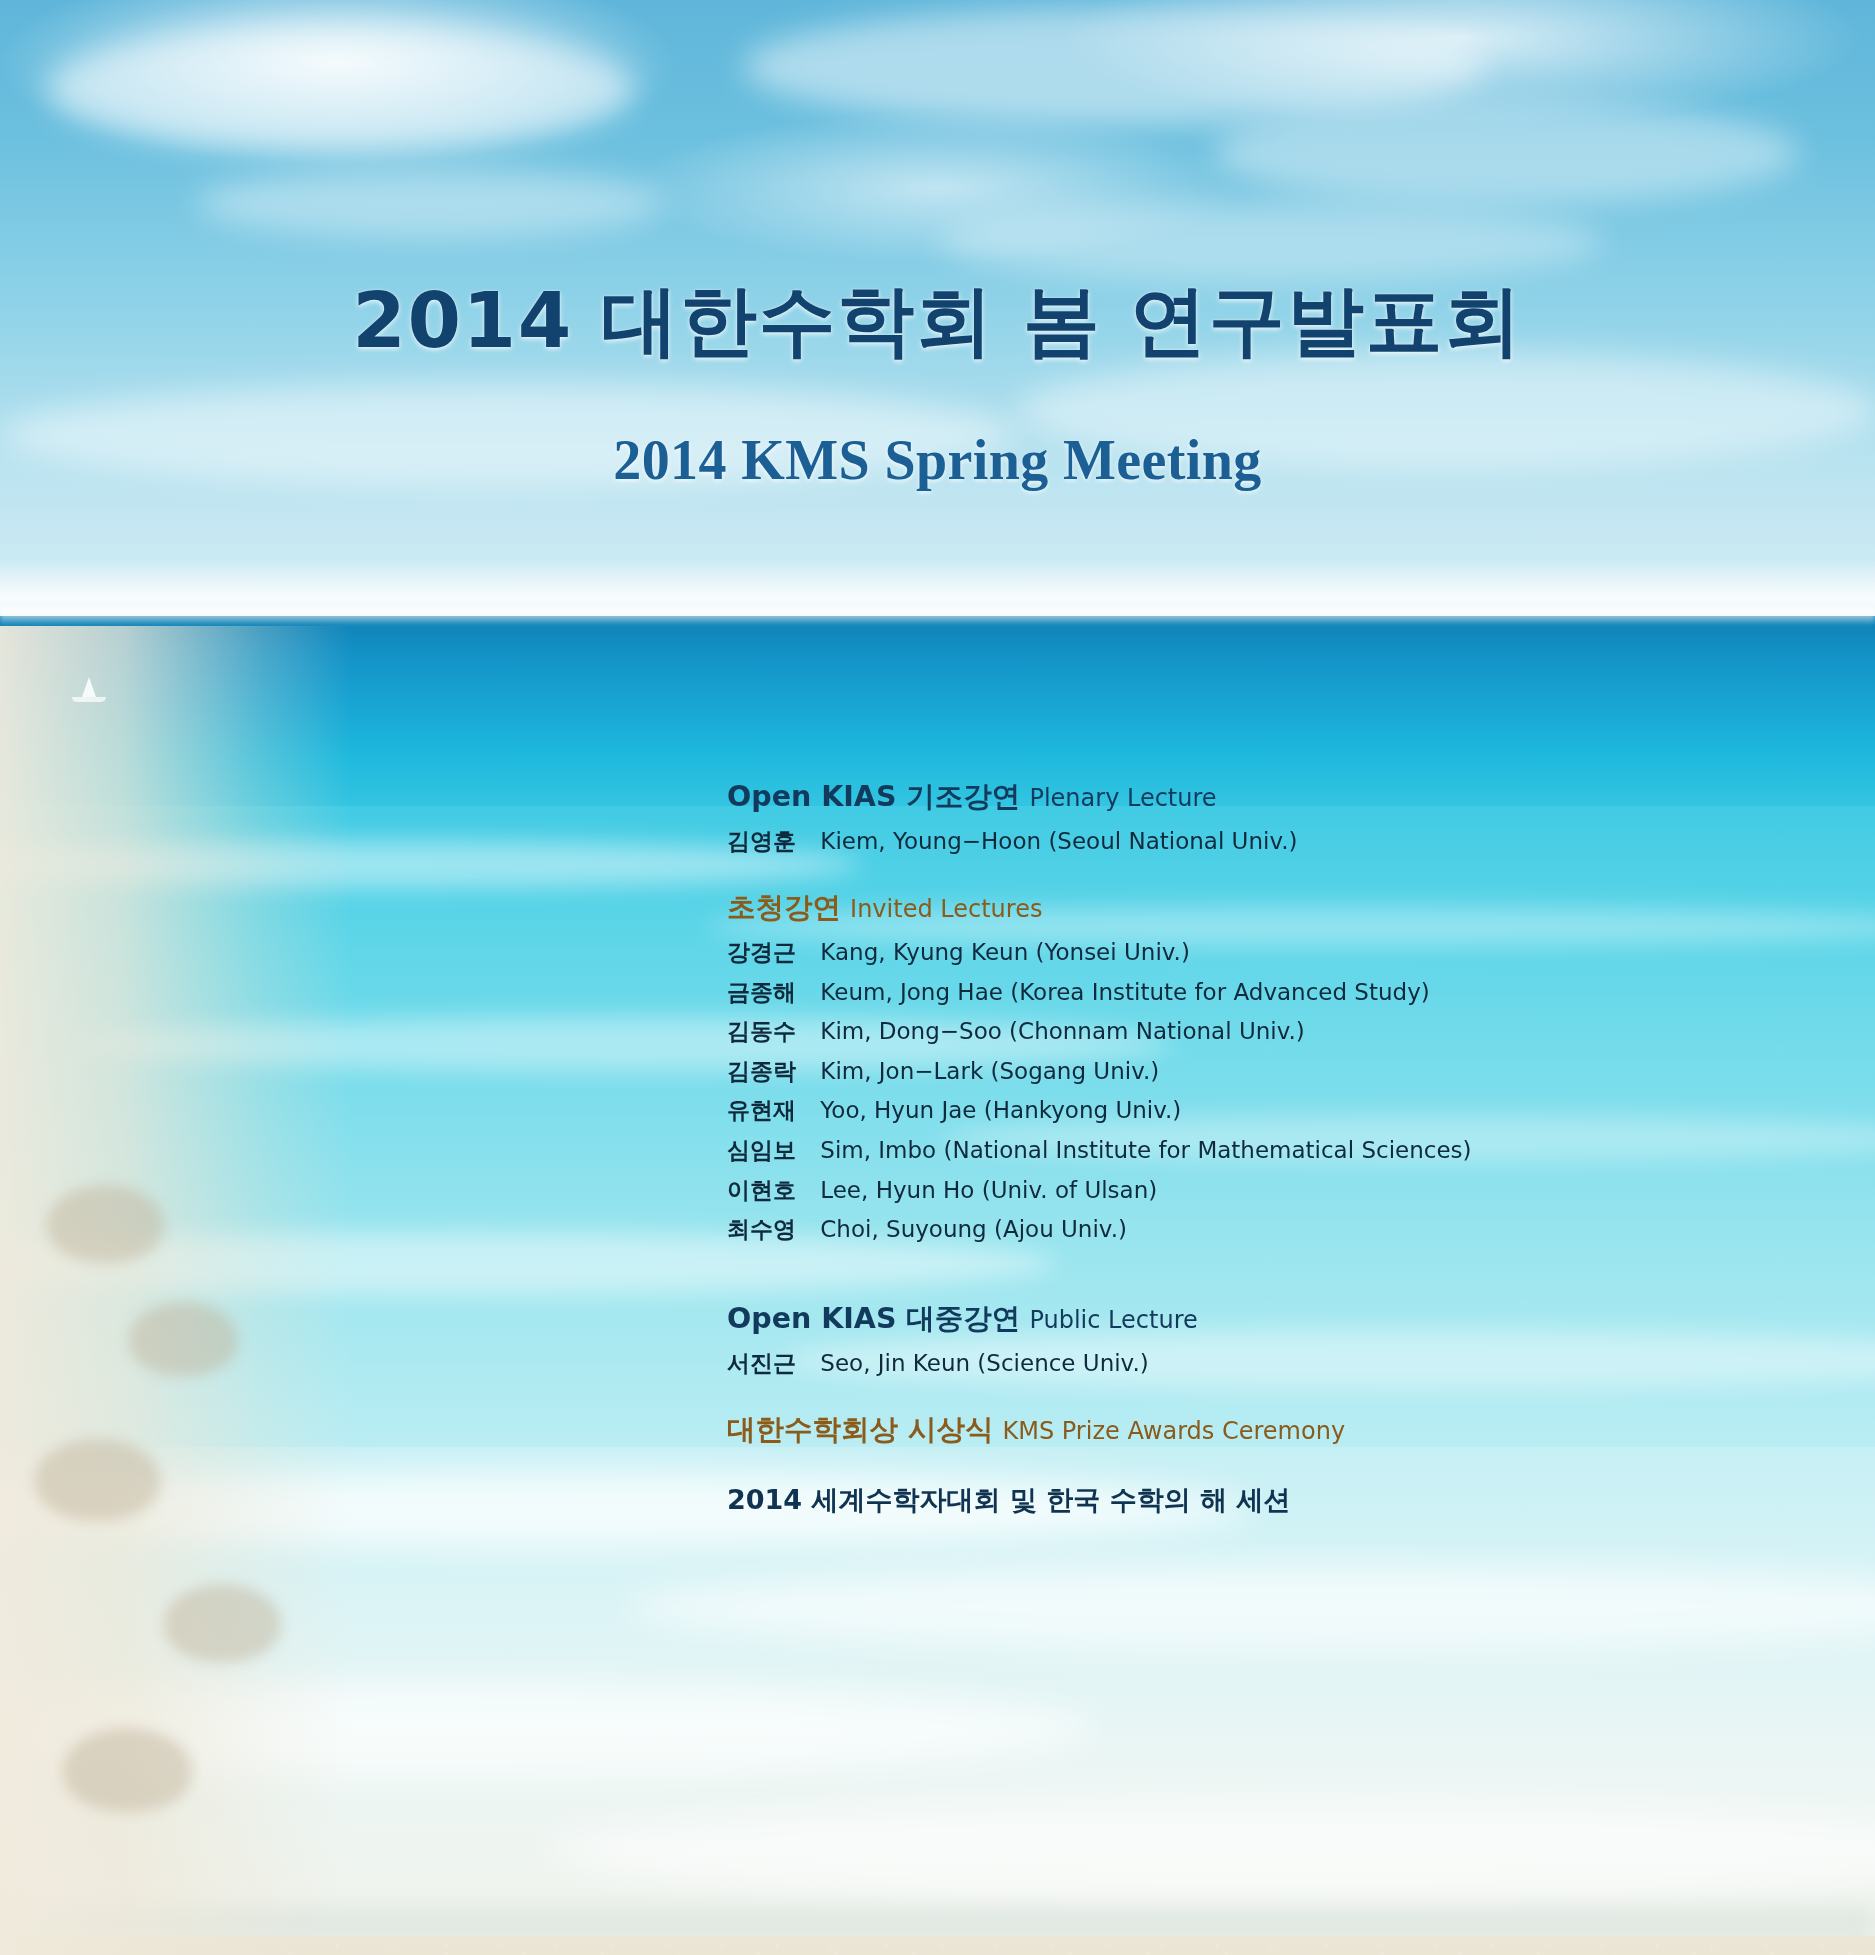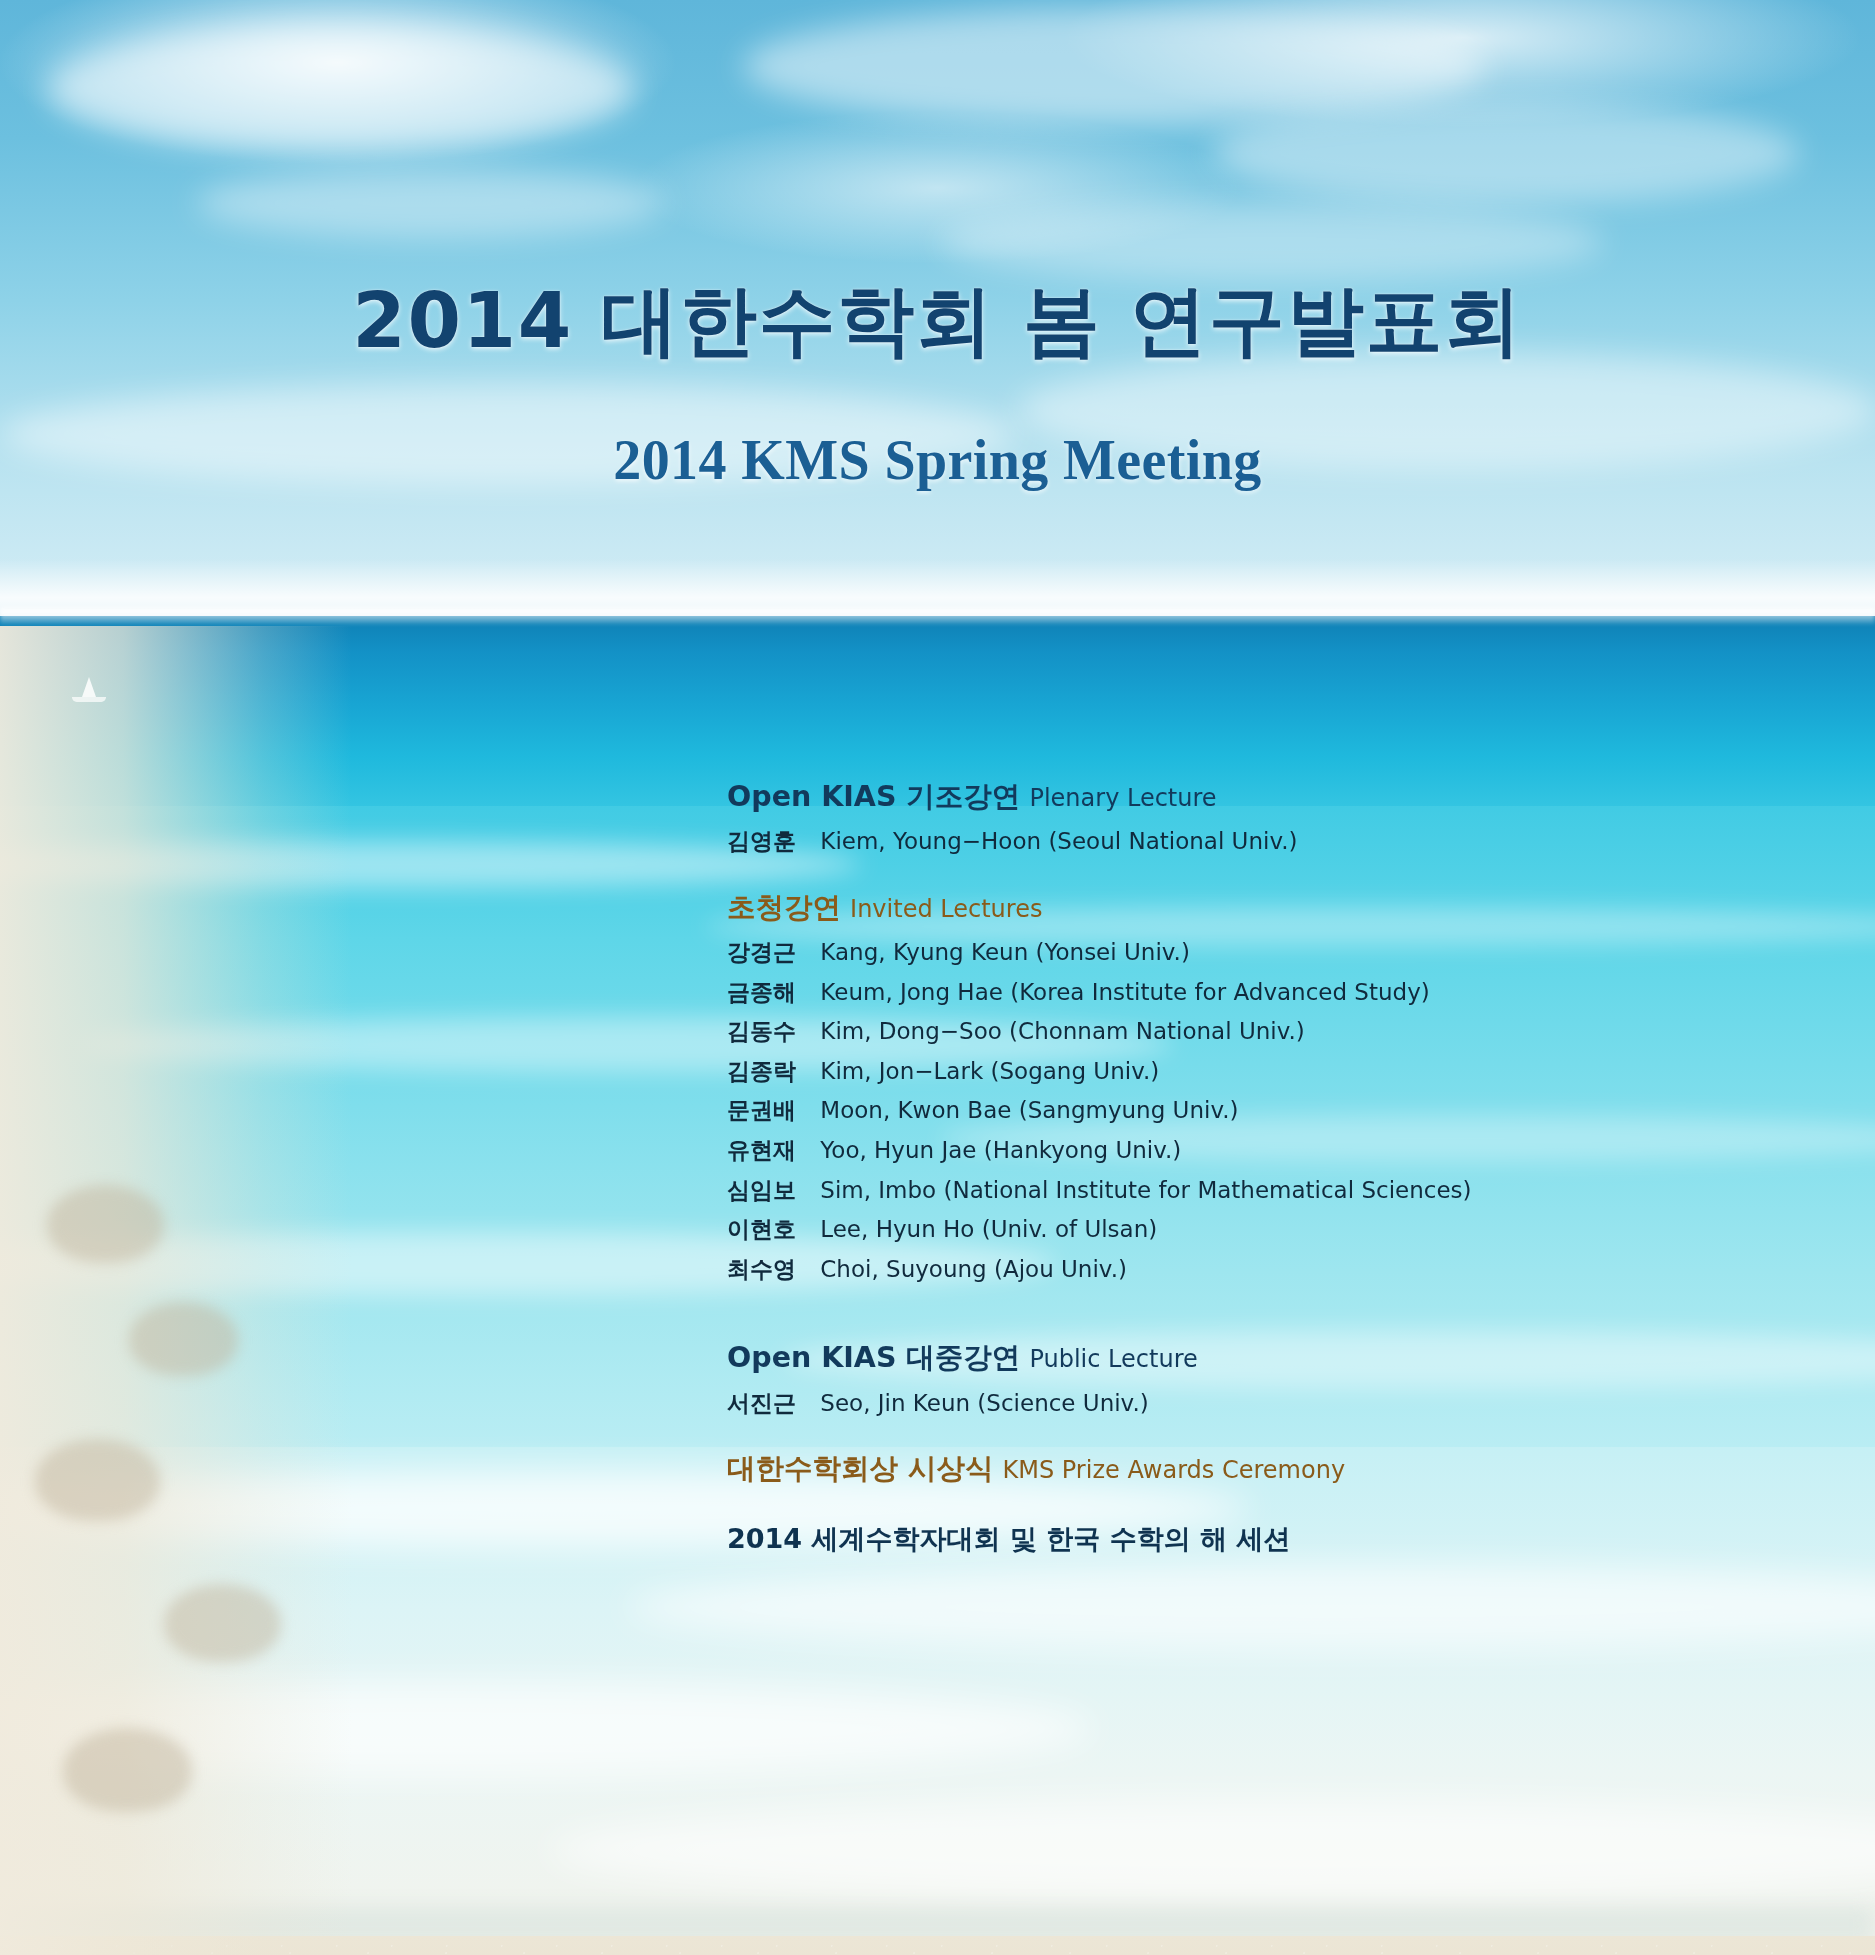--- a/index.html
+++ b/index.html
@@ -323,24 +323,20 @@
     </p>
     <p class="person">
       <span class="ko">김동수</span>
       <span>Kim, Dong−Soo (Chonnam National Univ.)</span>
     </p>
     <p class="person">
       <span class="ko">김종락</span>
       <span>Kim, Jon−Lark (Sogang Univ.)</span>
     </p>
     <p class="person">
-      <span class="ko">문권배</span>
-      <span>Moon, Kwon Bae (Sangmyung Univ.)</span>
-    </p>
-    <p class="person">
       <span class="ko">유현재</span>
       <span>Yoo, Hyun Jae (Hankyong Univ.)</span>
     </p>
     <p class="person">
       <span class="ko">심임보</span>
       <span>Sim, Imbo (National Institute for Mathematical Sciences)</span>
     </p>
     <p class="person">
       <span class="ko">이현호</span>
       <span>Lee, Hyun Ho (Univ. of Ulsan)</span>

